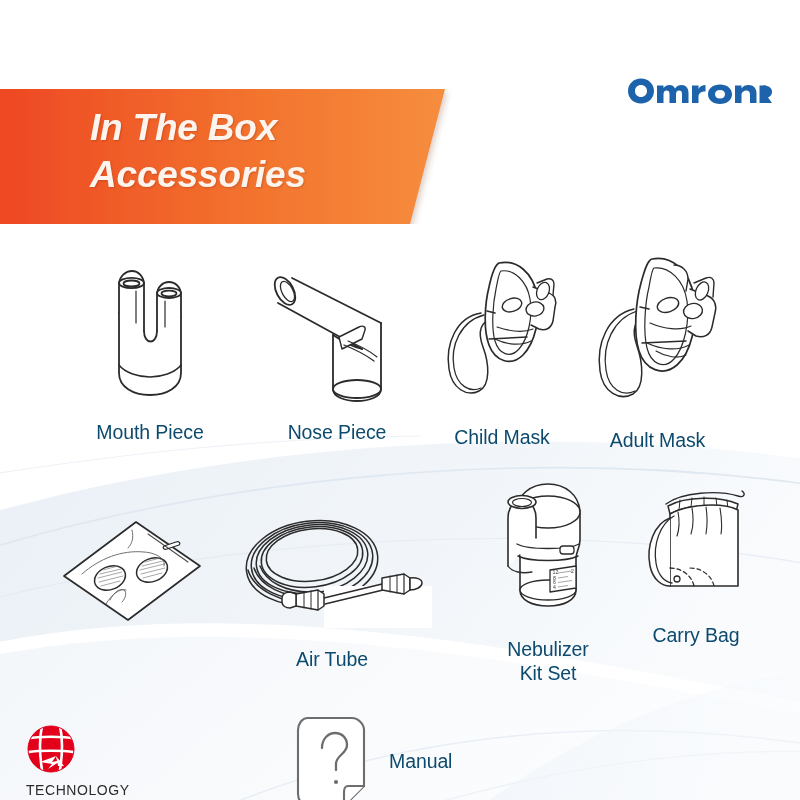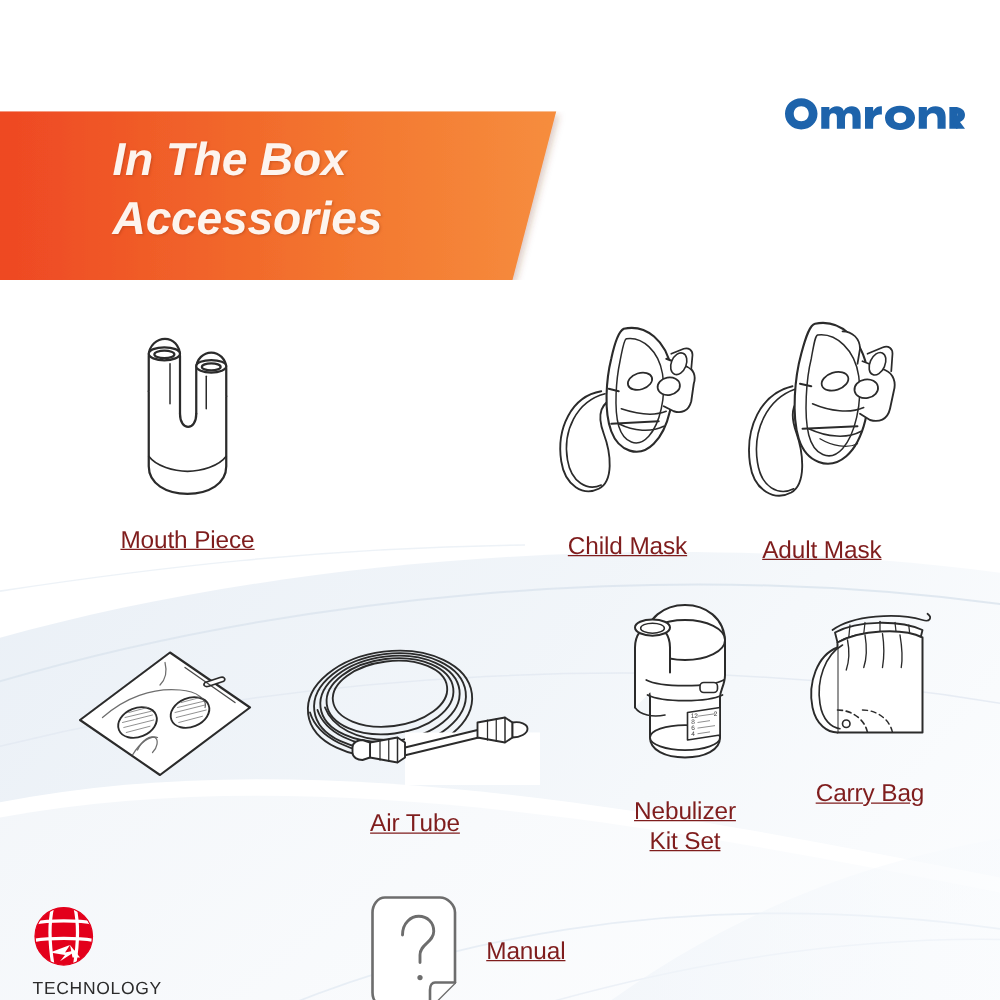--- a/index.html
+++ b/index.html
@@ -70,25 +70,24 @@
     position: absolute;
     text-align: center;
   }
   .item-art {
     display: block;
     margin: 0 auto;
   }
   .item-label {
     display: block;
     font-size: 19.5px;
-    color: #7f1d1d;
+    color: #0c4a6e;
     line-height: 1.22;
     letter-spacing: -0.1px;
     white-space: pre-line;
-    text-decoration: underline;
   }
 
   
   #item-mouth-piece  { left:  72px; top: 215px; width: 156px; }
   #item-nose-piece   { left: 252px; top: 215px; width: 170px; }
   #item-child-mask   { left: 432px; top: 205px; width: 140px; }
   #item-adult-mask   { left: 580px; top: 205px; width: 155px; }
   #item-mouth-piece .item-label,
   #item-nose-piece .item-label,
   #item-child-mask .item-label,
@@ -239,20 +238,42 @@
 
         <path d="M24 104 C30 112 44 116 55 116 C66 116 80 112 86 104" fill="none" stroke-width="1.4"></path>
 
         <path d="M41 30 L41 62" fill="none" stroke-width="1.2"></path>
         <path d="M70 40 L70 66" fill="none" stroke-width="1.2"></path>
       </g>
     </svg>
     <span class="item-label">Mouth Piece</span>
   </div>
 
+  <div class="item" id="item-nose-piece">
+    <svg class="item-art" width="150" height="150" viewBox="0 0 150 150">
+      <g fill="#ffffff" stroke="#2b2b2b" stroke-width="1.8" stroke-linejoin="round" stroke-linecap="round">
+
+        <path d="M71 74 L71 128 C71 136 83 140 95 140 C107 140 119 136 119 128 L119 62"></path>
+        <ellipse cx="95" cy="128" rx="24" ry="9" fill="#fff"></ellipse>
+
+        <path d="M16 42 L100 88"></path>
+        <path d="M30 17 L119 62"></path>
+
+        <ellipse cx="23" cy="30" rx="8.5" ry="15" transform="rotate(-28 23 30)"></ellipse>
+        <ellipse cx="25.5" cy="30.5" rx="5.5" ry="11" transform="rotate(-28 25.5 30.5)" stroke-width="1.3"></ellipse>
+
+        <path d="M100 88 C92 86 80 80 71 74" fill="none"></path>
+
+        <path d="M77 76 L97 66 C101 64 104 66 103 69 L100 78 L80 88 Z" fill="#fff" stroke-width="1.4"></path>
+        <path d="M82 84 C92 88 104 94 112 100" fill="none" stroke-width="1.3"></path>
+        <path d="M86 80 C96 84 108 90 115 96" fill="none" stroke-width="1.1"></path>
+      </g>
+    </svg>
+    <span class="item-label">Nose Piece</span>
+  </div>
 
   <div class="item" id="item-child-mask">
     <svg class="item-art" width="130" height="165" viewBox="0 0 130 165">
       <g fill="#ffffff" stroke="#2b2b2b" stroke-width="1.7" stroke-linejoin="round" stroke-linecap="round">
 
         <path d="M44 62 C20 66 8 92 12 118 C15 138 30 146 42 140 C54 134 52 112 46 96
                  C40 80 44 70 56 68" fill="none" stroke-width="1.5"></path>
         <path d="M47 64 C24 70 13 94 17 117 C20 135 33 142 44 137" fill="none" stroke-width="1.3"></path>
 
         <path d="M62 12 C80 8 96 22 100 44 C104 66 98 92 86 104 C74 116 58 110 52 94

